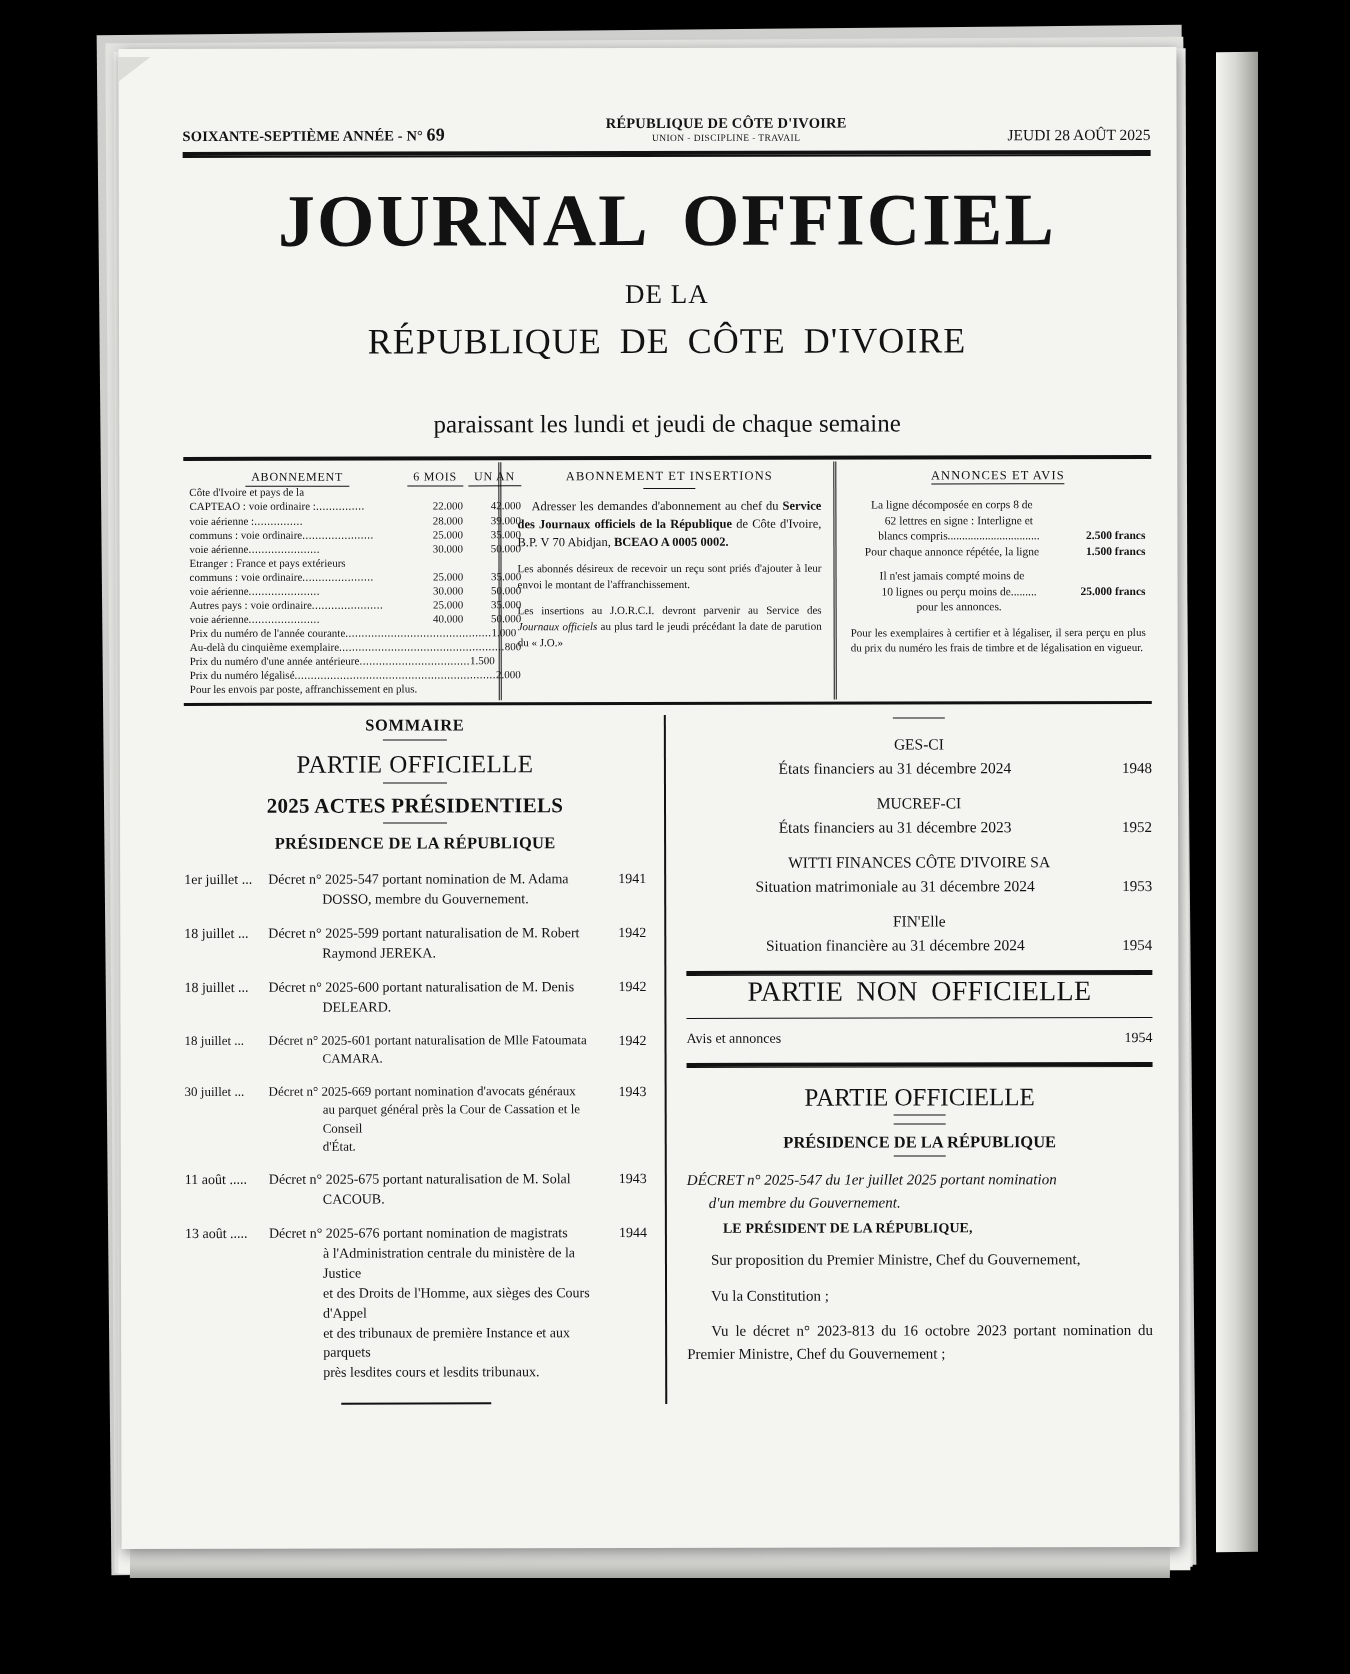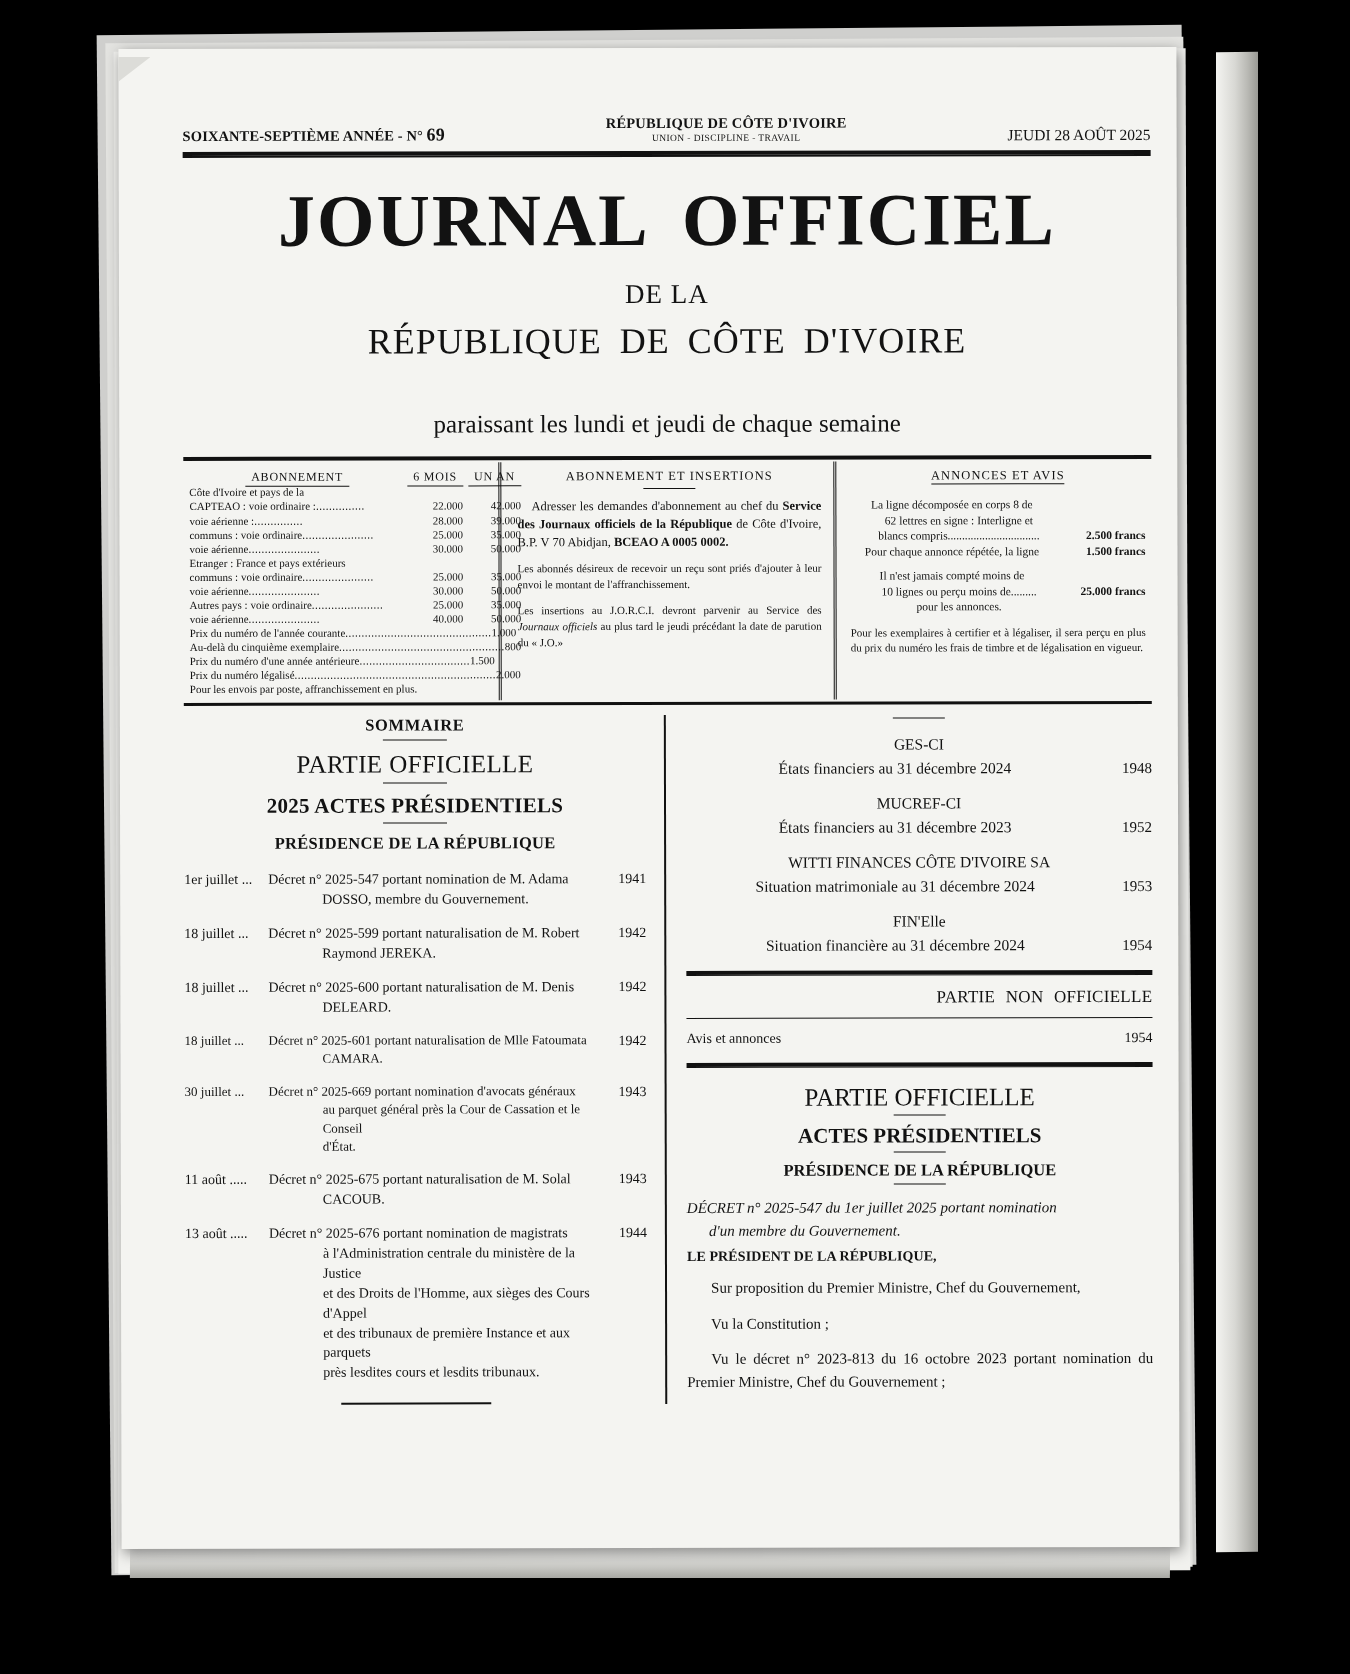--- a/index.html
+++ b/index.html
@@ -126,34 +126,34 @@
 
   
   .textes-title { font-size:17px; font-weight:bold; letter-spacing:.2px; }
   .org { font-size:15.5px; margin-top:17px; }
   .entry { display:flex; align-items:flex-end; margin-top:6px; }
   .entry .t { flex:1; text-align:center; font-size:15.5px; }
   .entry .n { width:48px; text-align:right; font-size:15px; }
   .rule-heavy { border-top:4px solid #111; border-bottom:1.5px solid #111; height:3px;
                 margin:16px 0 0; }
   .rule-thin  { border-top:1.5px solid #111; margin:10px 0 0; }
-  .pno-title { text-align:right; font-size:17px; margin-top:12px; letter-spacing:.3px;
+  .pno-title { text-align:center; font-size:28px; margin-top:0; letter-spacing:.3px;
                word-spacing:6px; }
   .avis { display:flex; align-items:flex-end; font-size:14px; margin-top:12px; }
   .avis .t { flex:1; }
   .avis .n { width:48px; text-align:right; }
 
   .po2 { text-align:center; font-size:25px; margin-top:16px; }
   .ap2 { text-align:center; font-size:21px; font-weight:bold; }
   .pr2 { text-align:center; font-size:16.5px; font-weight:bold; }
 
   .decret { font-style:italic; font-size:15px; line-height:1.5; margin-top:12px;
             text-align:justify; }
   .decret .cont2 { display:block; padding-left:22px; }
-  .lepres { font-size:14px; font-weight:bold; letter-spacing:.1px; margin-top:7px; }
+  .lepres { font-size:14px; font-weight:bold; letter-spacing:.1px; margin-top:7px;margin-left:36px; }
   .para { font-size:15px; line-height:1.55; margin-top:12px; text-indent:24px;
           text-align:justify; }
 </style>
 </head>
 <body>
 
 <div class="stack stack-1"></div>
 <div class="stack stack-2"></div>
 <div class="stack stack-3"></div>
 <div class="edge-right"></div>
@@ -404,21 +404,20 @@
         <div class="pno-title">PARTIE  NON OFFICIELLE</div>
         <div class="rule-thin"></div>
         <div class="avis">
           <span class="t">Avis et annonces</span>
           <span class="n">1954</span>
         </div>
         <div class="rule-heavy"></div>
 
         <div class="po2">PARTIE OFFICIELLE</div>
         <div class="dash-xs"></div>
-        <div class="ap2">ACTES PRÉSIDENTIELS</div>
         <div class="dash-xs"></div>
         <div class="pr2">PRÉSIDENCE DE LA RÉPUBLIQUE</div>
         <div class="dash-xs"></div>
 
         <div class="decret">
           <span>DÉCRET n° 2025-547 du 1er juillet 2025 portant nomination</span>
           <span class="cont2">d'un membre du Gouvernement.</span>
         </div>
         <div class="lepres">LE PRÉSIDENT DE LA RÉPUBLIQUE,</div>
         <div id="po-paras">

